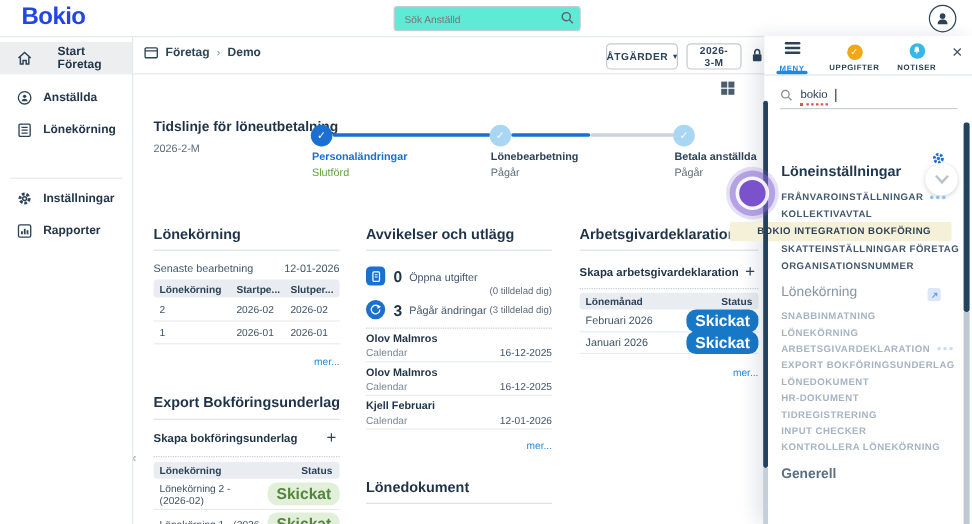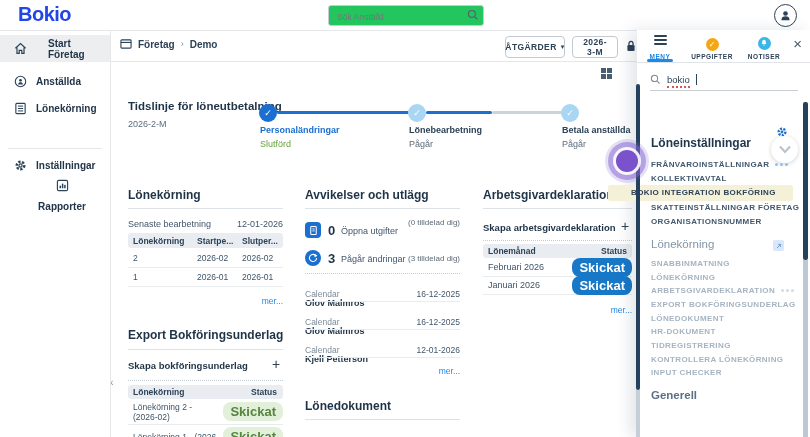--- a/index.html
+++ b/index.html
@@ -3,21 +3,21 @@
 <meta charset="utf-8">
 <style>
   html,body{margin:0;padding:0;background:#e8eaed;}
   .screen{position:relative;width:810px;height:437px;background:#ffffff;overflow:hidden;
     font-family:"Liberation Sans","DejaVu Sans",sans-serif;color:#2c4257;}
   .abs{position:absolute;}
 
   
   .topbar{position:absolute;left:0;top:0;width:810px;height:30px;background:#fff;border-bottom:1px solid #e5e8eb;z-index:5;}
   .logo{position:absolute;left:18px;top:3px;font-size:20px;font-weight:800;color:#2145e6;letter-spacing:-0.5px;}
-  .search-wrap{position:absolute;left:328px;top:5px;width:154px;height:19px;border:1px solid #c6ccd3;border-radius:3px;background:#22c55e;}
+  .search-wrap{position:absolute;left:328px;top:5px;width:154px;height:19px;border:1px solid #c6ccd3;border-radius:3px;background:#5eead4;}
   .search-wrap input{border:0;outline:0;background:transparent;width:130px;height:17px;margin-left:6px;font-size:8.5px;color:#3d5366;font-family:inherit;}
   .search-ic{position:absolute;right:4px;top:3px;}
   .avatar{position:absolute;right:13px;top:4px;width:21px;height:21px;border:1.4px solid #2c4257;border-radius:50%;background:#fff;display:flex;align-items:center;justify-content:center;}
 
   
   .sidebar{position:absolute;left:0;top:30px;width:110px;height:407px;background:#fff;border-right:1px solid #e5e8eb;z-index:4;}
   .sb-item{position:absolute;left:0;width:110px;height:27px;display:flex;align-items:center;gap:9px;padding-left:14px;box-sizing:border-box;cursor:pointer;}
   .sb-item.active{background:#eceef0;}
   .sb-label{font-size:10px;font-weight:700;color:#22364a;}
   .sb-div{position:absolute;left:8px;top:118px;width:94px;height:1px;background:#e5e8eb;}
@@ -52,21 +52,21 @@
   .dotline{position:absolute;height:0;border-top:1px dotted #c4cdd5;}
   .small{font-size:9px;color:#41566b;}
   .more{position:absolute;font-size:8.5px;color:#1e88e5;cursor:pointer;}
   .thead{position:absolute;background:#e9edf1;border-radius:3px;display:flex;align-items:center;font-size:8.5px;font-weight:700;color:#2c4257;}
   .trow{position:absolute;display:flex;align-items:center;font-size:8.5px;color:#3d5366;border-bottom:1px solid #e8ecef;cursor:pointer;}
   .badge{font-size:13px;font-weight:700;border-radius:8px;padding:2px 7px;white-space:nowrap;}
   .badge.blue{background:#1878c8;color:#fff;}
   .badge.green{background:#e2efd9;color:#55853f;}
   .plusbtn{position:absolute;font-size:14px;font-weight:400;color:#2c4257;cursor:pointer;line-height:10px;}
   .cnt-num{font-size:13px;font-weight:700;color:#1f3347;}
-  .entry-name{font-size:9px;font-weight:700;color:#1f3347;margin-top:21px;}
+  .entry-name{font-size:9px;font-weight:700;color:#1f3347;}
   .entry-sub{font-size:8.5px;color:#7b8a99;}
 
   
   .panel{position:absolute;left:637px;top:30px;width:173px;height:407px;background:#fff;box-shadow:-7px 0 14px rgba(25,45,70,.12);z-index:20;}
   .panel-tabs-line{position:absolute;left:0;top:32px;width:173px;height:1px;background:#e0e4e8;}
   .ptab{position:absolute;top:3px;width:46px;text-align:center;cursor:pointer;}
   .ptab .lbl{display:block;margin-top:2px;font-size:6.5px;font-weight:700;letter-spacing:.5px;color:#2c4257;}
   .ptab.active .lbl{color:#1e88e5;}
   .ptab-underline{position:absolute;left:10px;top:29px;width:26px;height:3px;background:#1e88e5;border-radius:2px;}
   .hamb{display:inline-block;width:13px;}
@@ -160,21 +160,21 @@
     <div class="sb-div"></div>
     <div class="sb-item" style="top:122px;">
       <span>
           <svg width="13" height="13" viewBox="0 0 13 13">
             <circle cx="6.5" cy="6.5" r="3.8" fill="none" stroke="#2c4257" stroke-width="2.4" stroke-dasharray="2.3 1.5"></circle>
             <circle cx="6.5" cy="6.5" r="1.6" fill="none" stroke="#2c4257" stroke-width="1.2"></circle>
           </svg>
         </span>
       <span class="sb-label">Inställningar</span>
     </div>
-    <div class="sb-item" style="top:149px;flex-direction:column;">
+    <div class="sb-item" style="top:149px;">
       <span>
           <svg width="13" height="13" viewBox="0 0 14 14">
             <rect x="1.5" y="1.5" width="11" height="11" rx="1.5" fill="none" stroke="#2c4257" stroke-width="1.2"></rect>
             <rect x="3.8" y="7.2" width="1.6" height="2.8" fill="#2c4257"></rect>
             <rect x="6.3" y="5" width="1.6" height="5" fill="#2c4257"></rect>
             <rect x="8.8" y="6.3" width="1.6" height="3.7" fill="#2c4257"></rect>
           </svg>
         </span>
       <span class="sb-label">Rapporter</span>
     </div>
@@ -279,21 +279,21 @@
 
   <div class="abs" style="left:305px;top:222px;width:16px;height:16px;border-radius:4px;background:#1a6fd0;display:flex;align-items:center;justify-content:center;">
     <svg width="11" height="11" viewBox="0 0 14 14">
         <rect x="3.5" y="2" width="7" height="10" rx="1" fill="none" stroke="#fff" stroke-width="1.3"></rect>
         <line x1="5.5" y1="5" x2="8.5" y2="5" stroke="#fff" stroke-width="1.1"></line>
         <line x1="5.5" y1="7.5" x2="8.5" y2="7.5" stroke="#fff" stroke-width="1.1"></line>
       </svg>
   </div>
   <div class="abs cnt-num" style="left:328px;top:223px;">0</div>
   <div class="abs small" style="left:341px;top:226px;">Öppna utgifter</div>
-  <div class="abs" style="left:305px;top:218px;width:155px;text-align:right;font-size:8px;color:#5c6b7a;">(0 tilldelad dig)</div>
+  <div class="abs" style="left:305px;top:238px;width:155px;text-align:right;font-size:8px;color:#5c6b7a;">(0 tilldelad dig)</div>
 
   <div class="abs" style="left:305px;top:250px;width:16px;height:16px;border-radius:50%;background:#1a6fd0;display:flex;align-items:center;justify-content:center;">
     <svg width="10" height="10" viewBox="0 0 14 14">
         <path d="M11.2 4.2 A5 5 0 1 0 12 7" fill="none" stroke="#fff" stroke-width="1.5"></path>
         <polygon points="9.2,1.2 13.2,3.8 9.2,6.2" fill="#fff"></polygon>
       </svg>
   </div>
   <div class="abs cnt-num" style="left:328px;top:251px;">3</div>
   <div class="abs small" style="left:341px;top:254px;">Pågår ändringar</div>
   <div class="abs" style="left:305px;top:254px;width:155px;text-align:right;font-size:8px;color:#5c6b7a;">(3 tilldelad dig)</div>
@@ -303,21 +303,21 @@
   <div class="abs entry-name" style="left:305px;top:277px;">Olov Malmros</div>
   <div class="abs entry-sub" style="left:305px;top:289px;">Calendar</div>
   <div class="abs entry-sub" style="left:305px;top:289px;width:155px;text-align:right;color:#41566b;">16-12-2025</div>
   <div class="sec-line" style="left:305px;top:301px;width:155px;background:#e8ecef;"></div>
 
   <div class="abs entry-name" style="left:305px;top:305px;">Olov Malmros</div>
   <div class="abs entry-sub" style="left:305px;top:317px;">Calendar</div>
   <div class="abs entry-sub" style="left:305px;top:317px;width:155px;text-align:right;color:#41566b;">16-12-2025</div>
   <div class="sec-line" style="left:305px;top:329px;width:155px;background:#e8ecef;"></div>
 
-  <div class="abs entry-name" style="left:305px;top:333px;">Kjell Petterson</div>
+  <div class="abs entry-name" style="left:305px;top:333px;">Kjell Februari</div>
   <div class="abs entry-sub" style="left:305px;top:345px;">Calendar</div>
   <div class="abs entry-sub" style="left:305px;top:345px;width:155px;text-align:right;color:#41566b;">12-01-2026</div>
   <div class="sec-line" style="left:305px;top:357px;width:155px;background:#e8ecef;"></div>
 
   <div class="more" style="left:305px;top:366px;width:155px;text-align:right;">mer...</div>
 
   <div class="sec-title" style="left:305px;top:399px;">Lönedokument</div>
   <div class="sec-line" style="left:305px;top:419px;width:155px;"></div>
 
   <div class="sec-title" style="left:483px;top:188px;">Arbetsgivardeklaration</div>
@@ -395,22 +395,22 @@
       <div class="mitem"><span>ORGANISATIONSNUMMER</span></div>
 
       <div class="msec2">Lönekörning</div>
       <div class="mitem faded"><span>SNABBINMATNING</span></div>
       <div class="mitem faded"><span>LÖNEKÖRNING</span></div>
       <div class="mitem faded"><span>ARBETSGIVARDEKLARATION</span><span class="dots faint"></span></div>
       <div class="mitem faded"><span>EXPORT BOKFÖRINGSUNDERLAG</span></div>
       <div class="mitem faded"><span>LÖNEDOKUMENT</span></div>
       <div class="mitem faded"><span>HR-DOKUMENT</span></div>
       <div class="mitem faded"><span>TIDREGISTRERING</span></div>
+      <div class="mitem faded"><span>INPUT CHECKER</span></div>
       <div class="mitem faded"><span>KONTROLLERA LÖNEKÖRNING</span></div>
-      <div class="mitem faded"><span>INPUT CHECKER</span></div>
 
       <div class="msec3">Generell</div>
     </div>
 
     <div class="ext-ic">
       <svg width="8" height="8" viewBox="0 0 10 10">
           <path d="M2.5 7.5 L7 3 M3.8 3 H7 V6.2" fill="none" stroke="#6f9fd8" stroke-width="1.2"></path>
         </svg>
     </div>
   </div>

